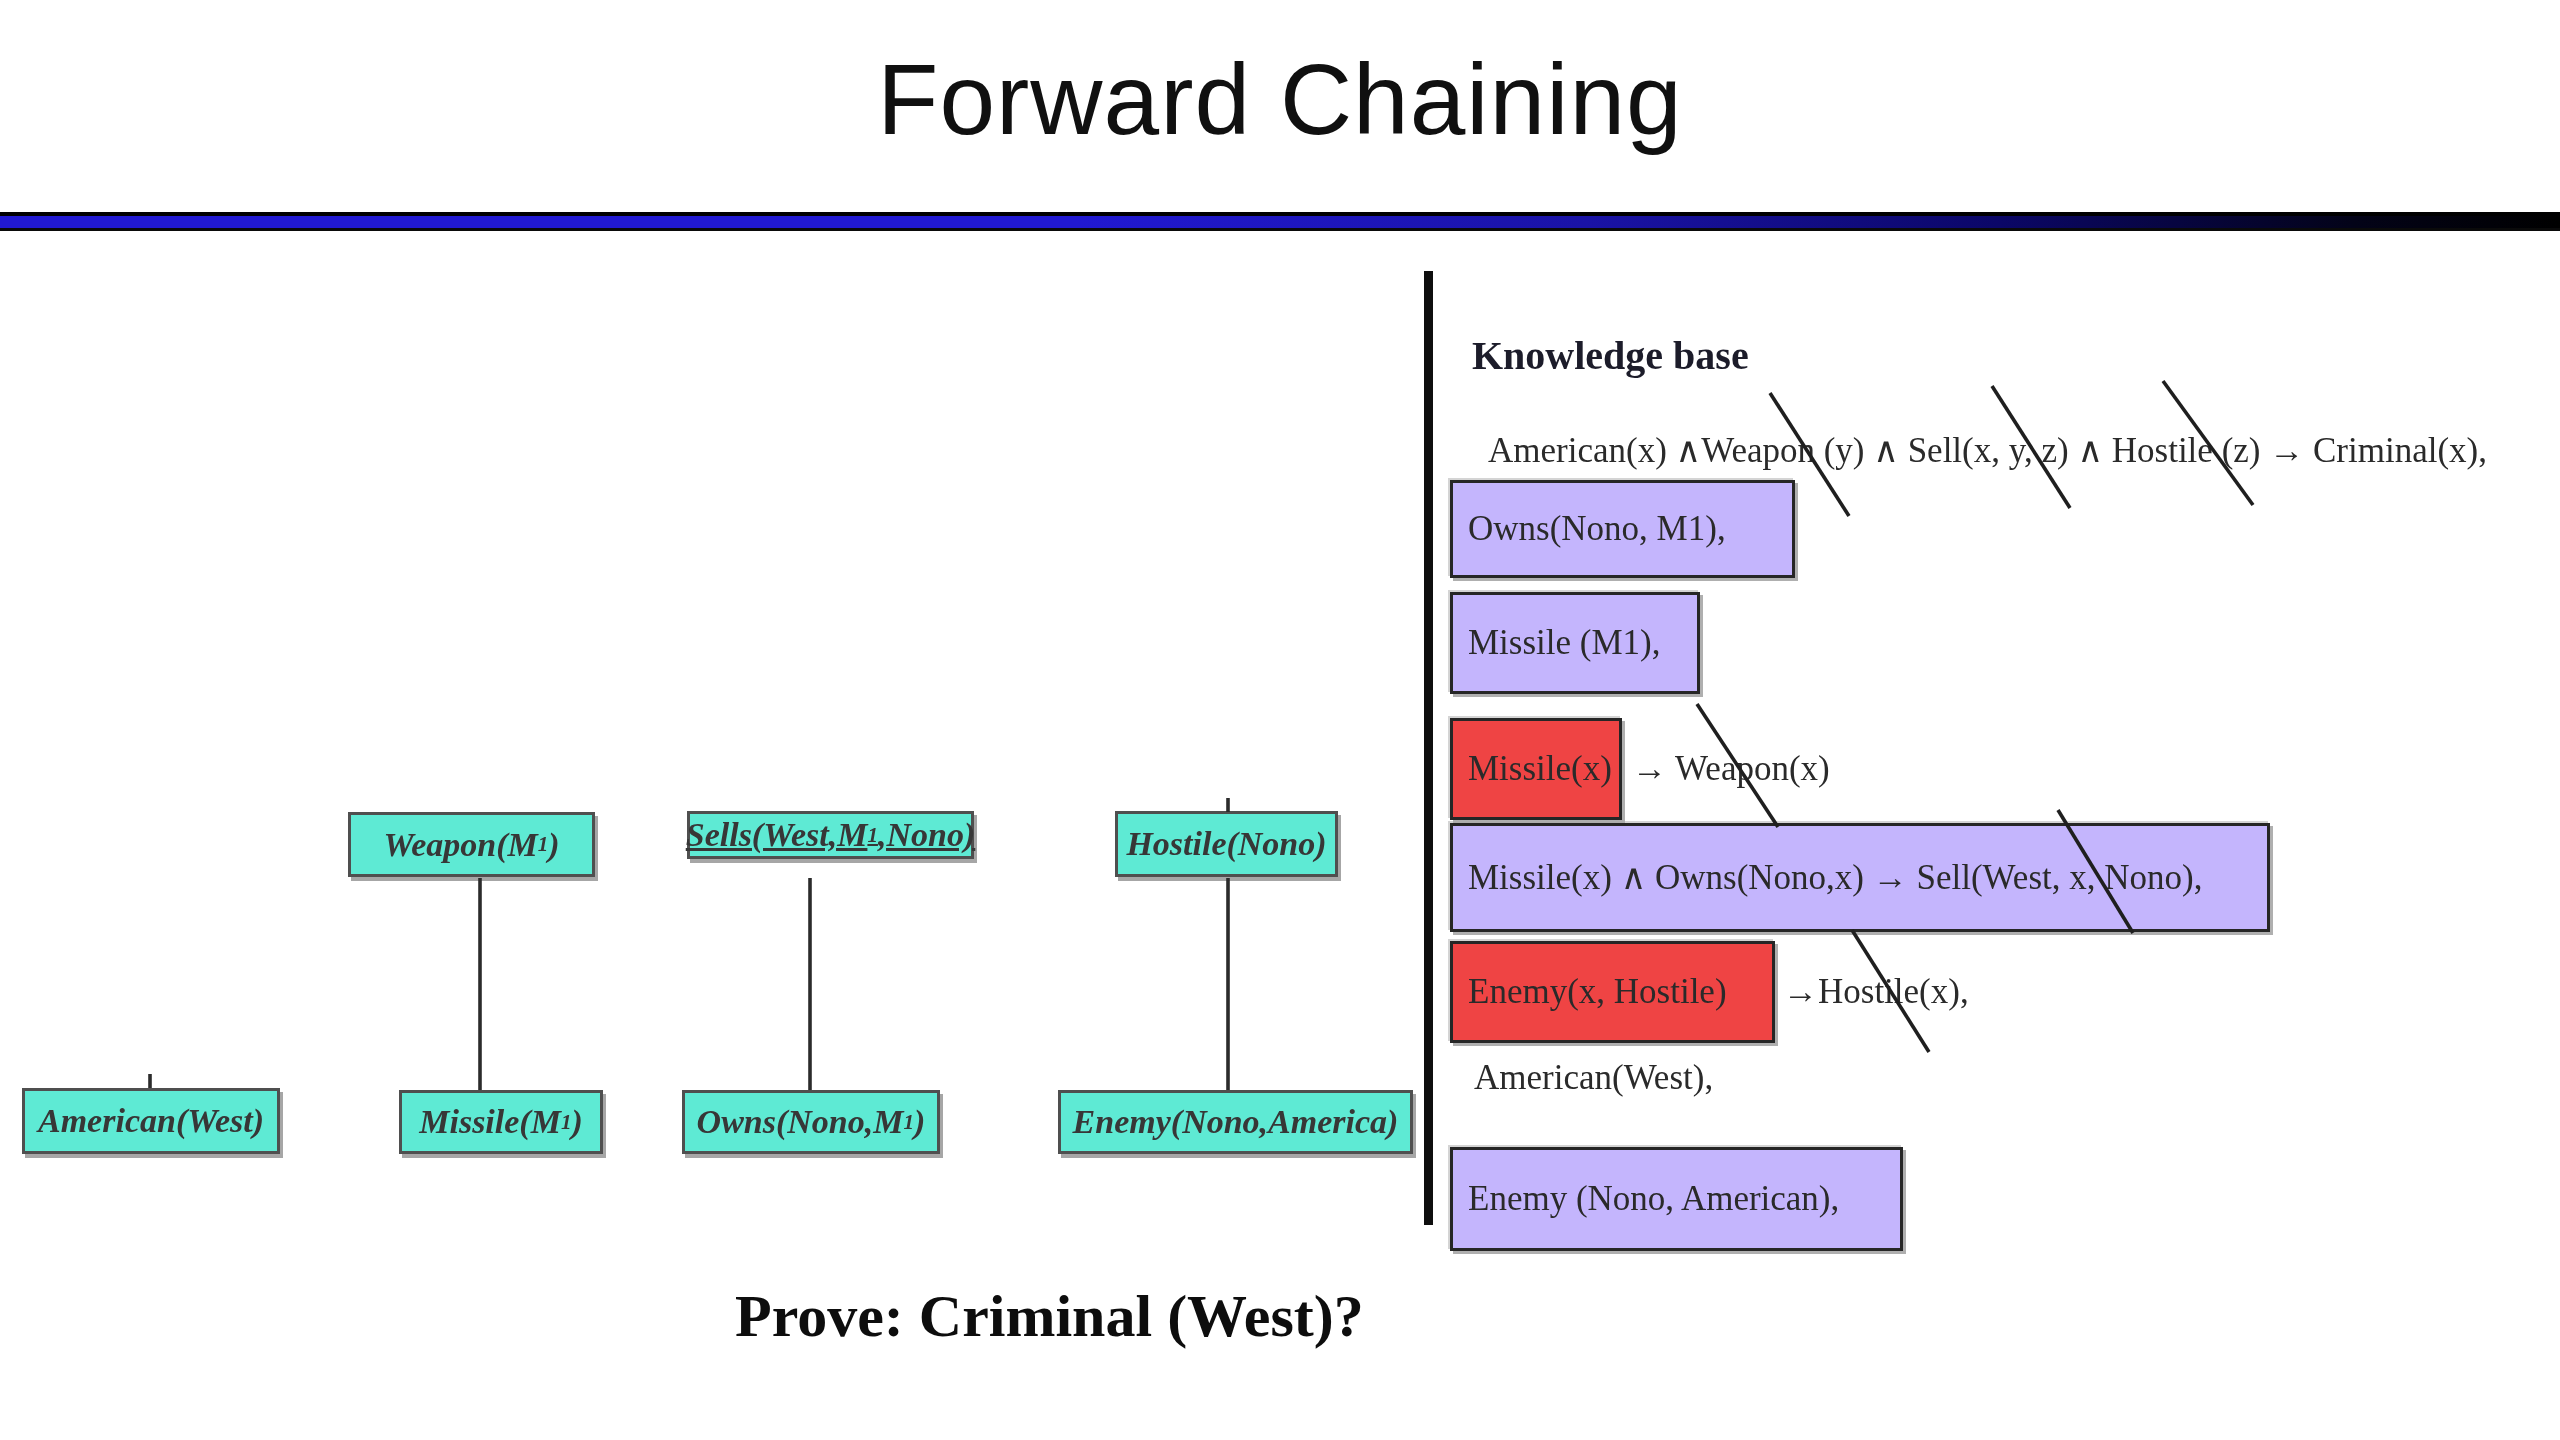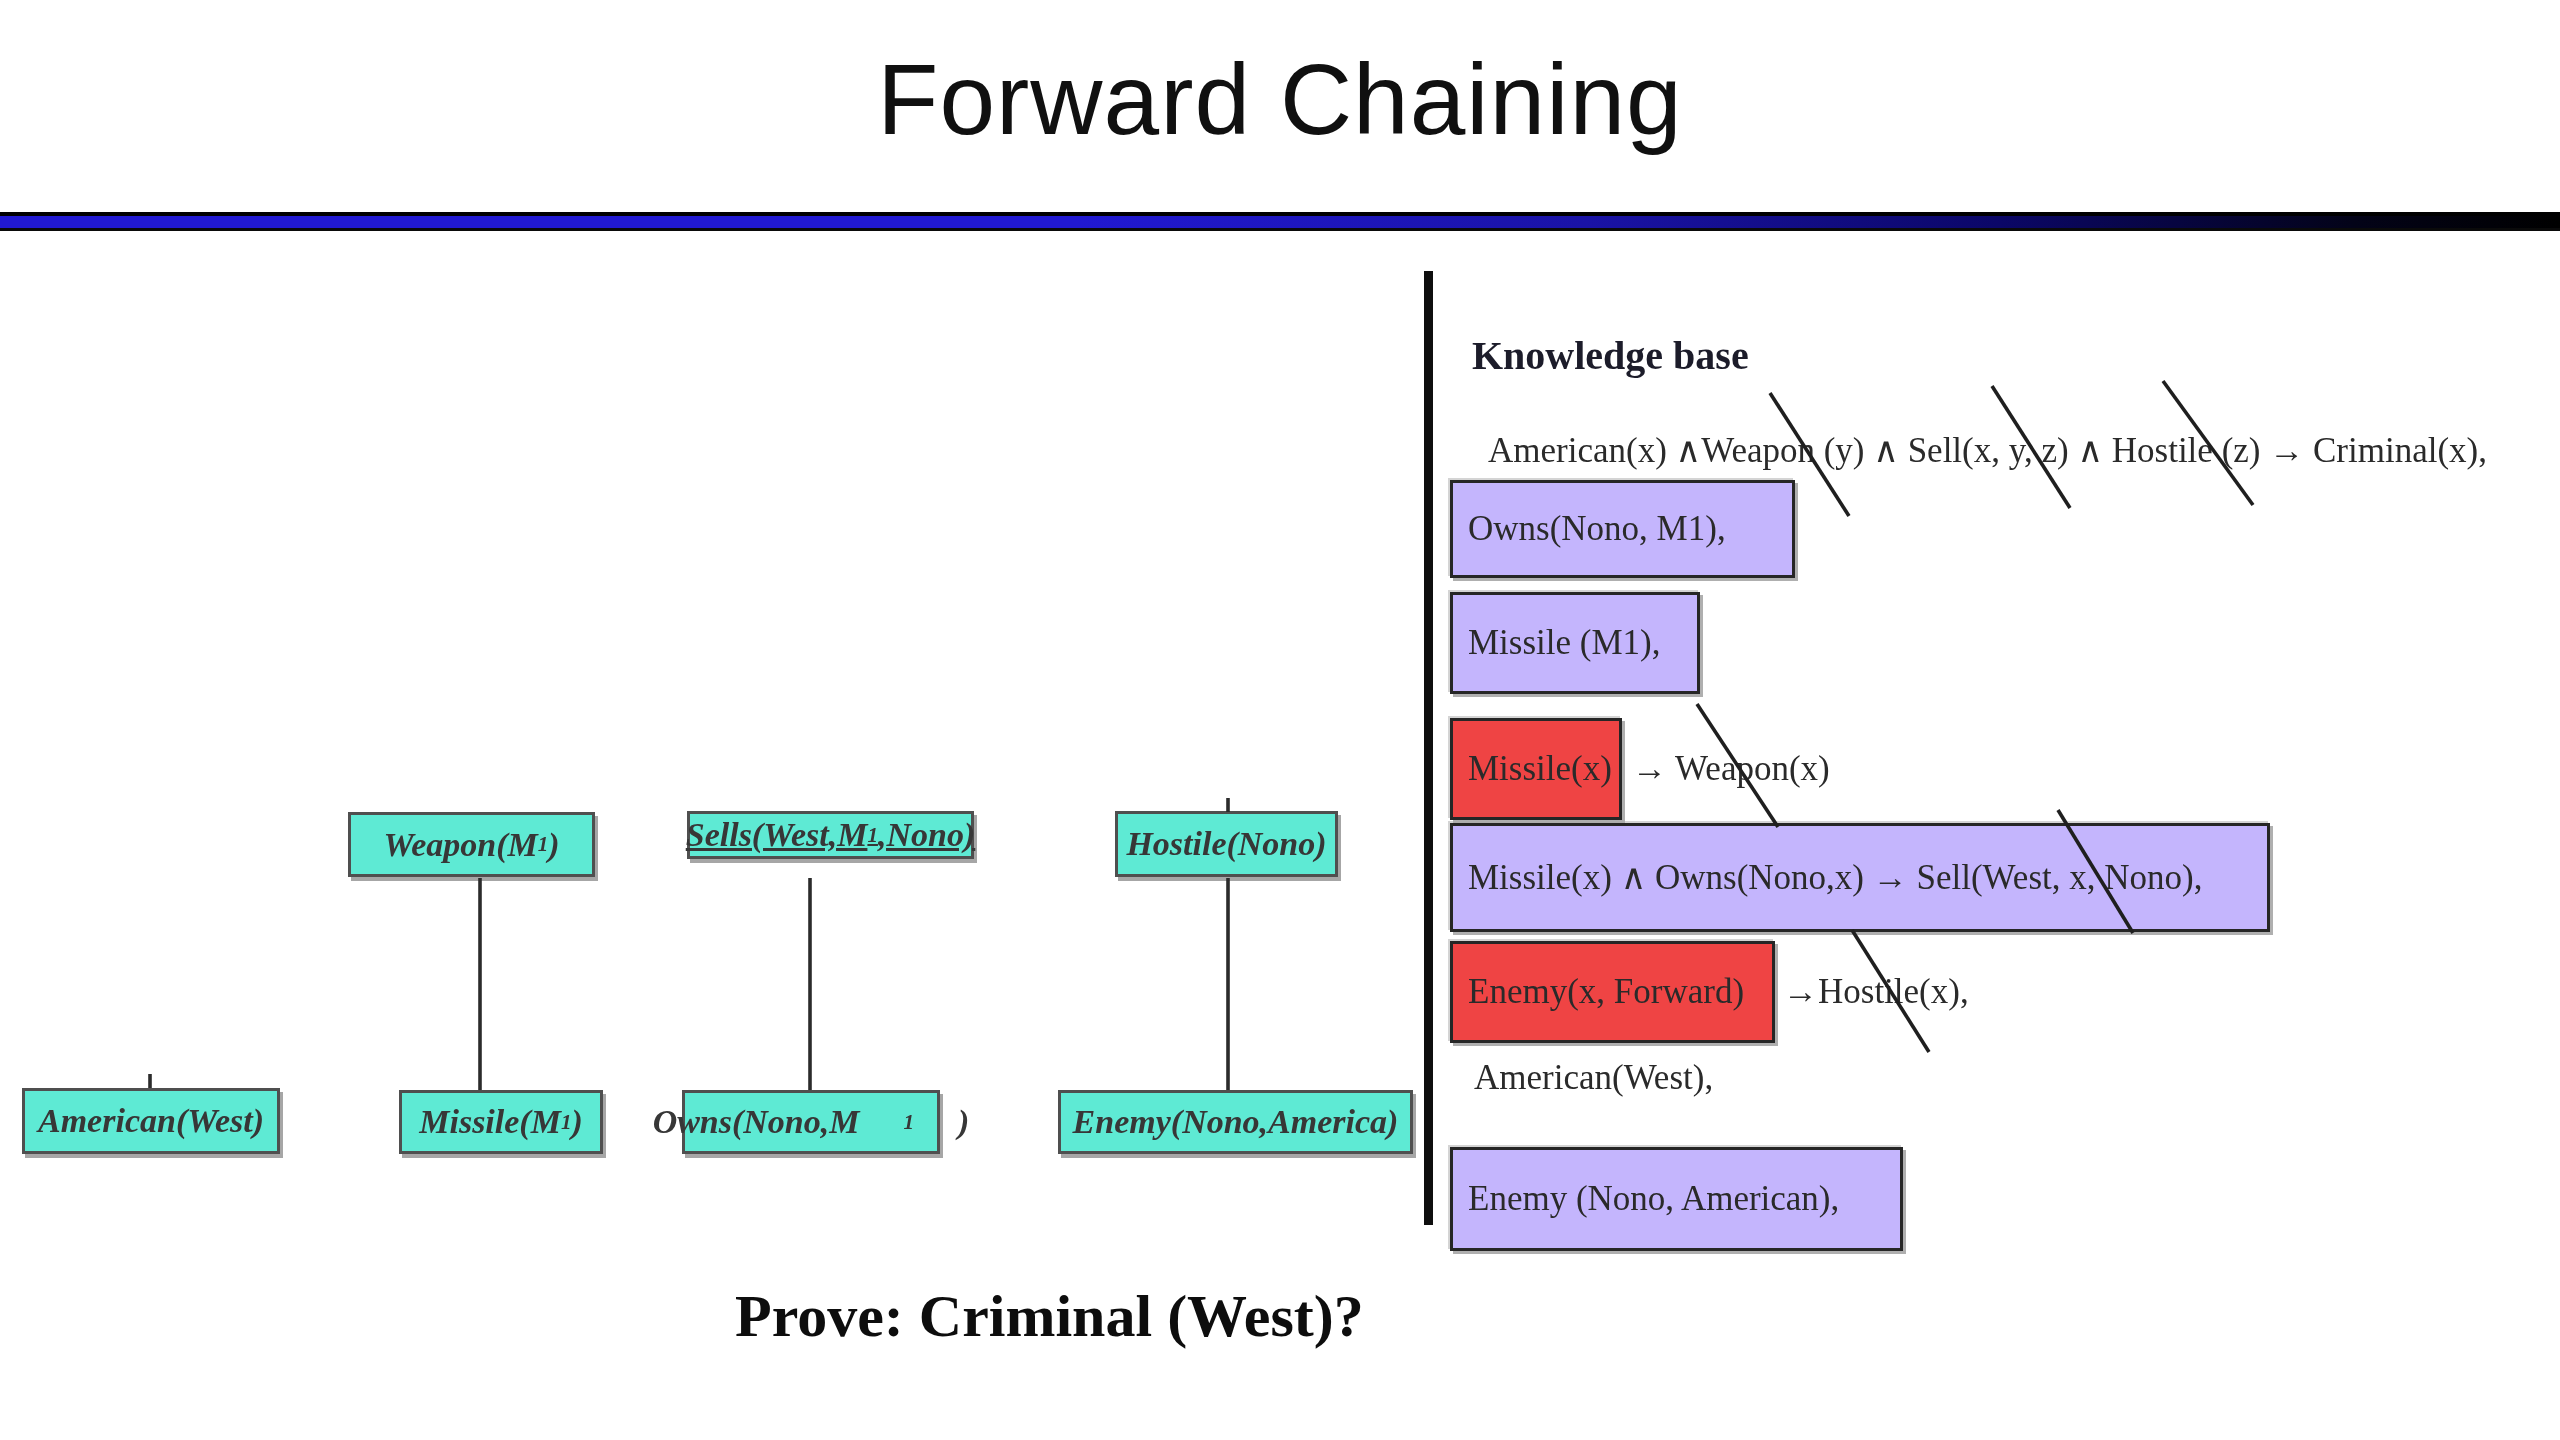--- a/index.html
+++ b/index.html
@@ -112,21 +112,21 @@
 <div class="dnode" style="left:22px;top:1088px;width:258px;height:66px;">
   <span>American(West)</span>
     <sub></sub>
     <span></span>
 </div>
 <div class="dnode" style="left:399px;top:1090px;width:204px;height:64px;">
   <span>Missile(M</span>
     <sub>1</sub>
     <span>)</span>
 </div>
-<div class="dnode" style="left:682px;top:1090px;width:258px;height:64px;gap:44px;">
+<div class="dnode" style="left:682px;top:1090px;width:258px;height:64px;">
   <span>Owns(Nono,M</span>
     <sub>1</sub>
     <span>)</span>
 </div>
 <div class="dnode" style="left:1058px;top:1090px;width:355px;height:64px;">
   <span>Enemy(Nono,America)</span>
     <sub></sub>
     <span></span>
 </div>
 
@@ -150,21 +150,21 @@
   </div>
   <span class="tail">→ Weapon(x)</span>
 </div>
 
 <div class="kb-box" style="left:1450px;top:823px;width:820px;height:109px;">
   <span>Missile(x) ∧ Owns(Nono,x) → Sell(West, x, Nono),</span>
 </div>
 
 <div class="kb-row" style="left:1450px;top:941px;height:102px;">
   <div class="boxed" style="width:325px;">
-    <span>Enemy(x, Forward)</span>
+    <span>Enemy(x, Hostile)</span>
   </div>
   <span class="tail" style="margin-left:8px;">→Hostile(x),</span>
 </div>
 
 <div class="kb-plain" style="left:1474px;top:1058px;">American(West),</div>
 
 <div class="kb-box" style="left:1450px;top:1147px;width:453px;height:104px;">
   <span>Enemy (Nono, American),</span>
 </div>
 

